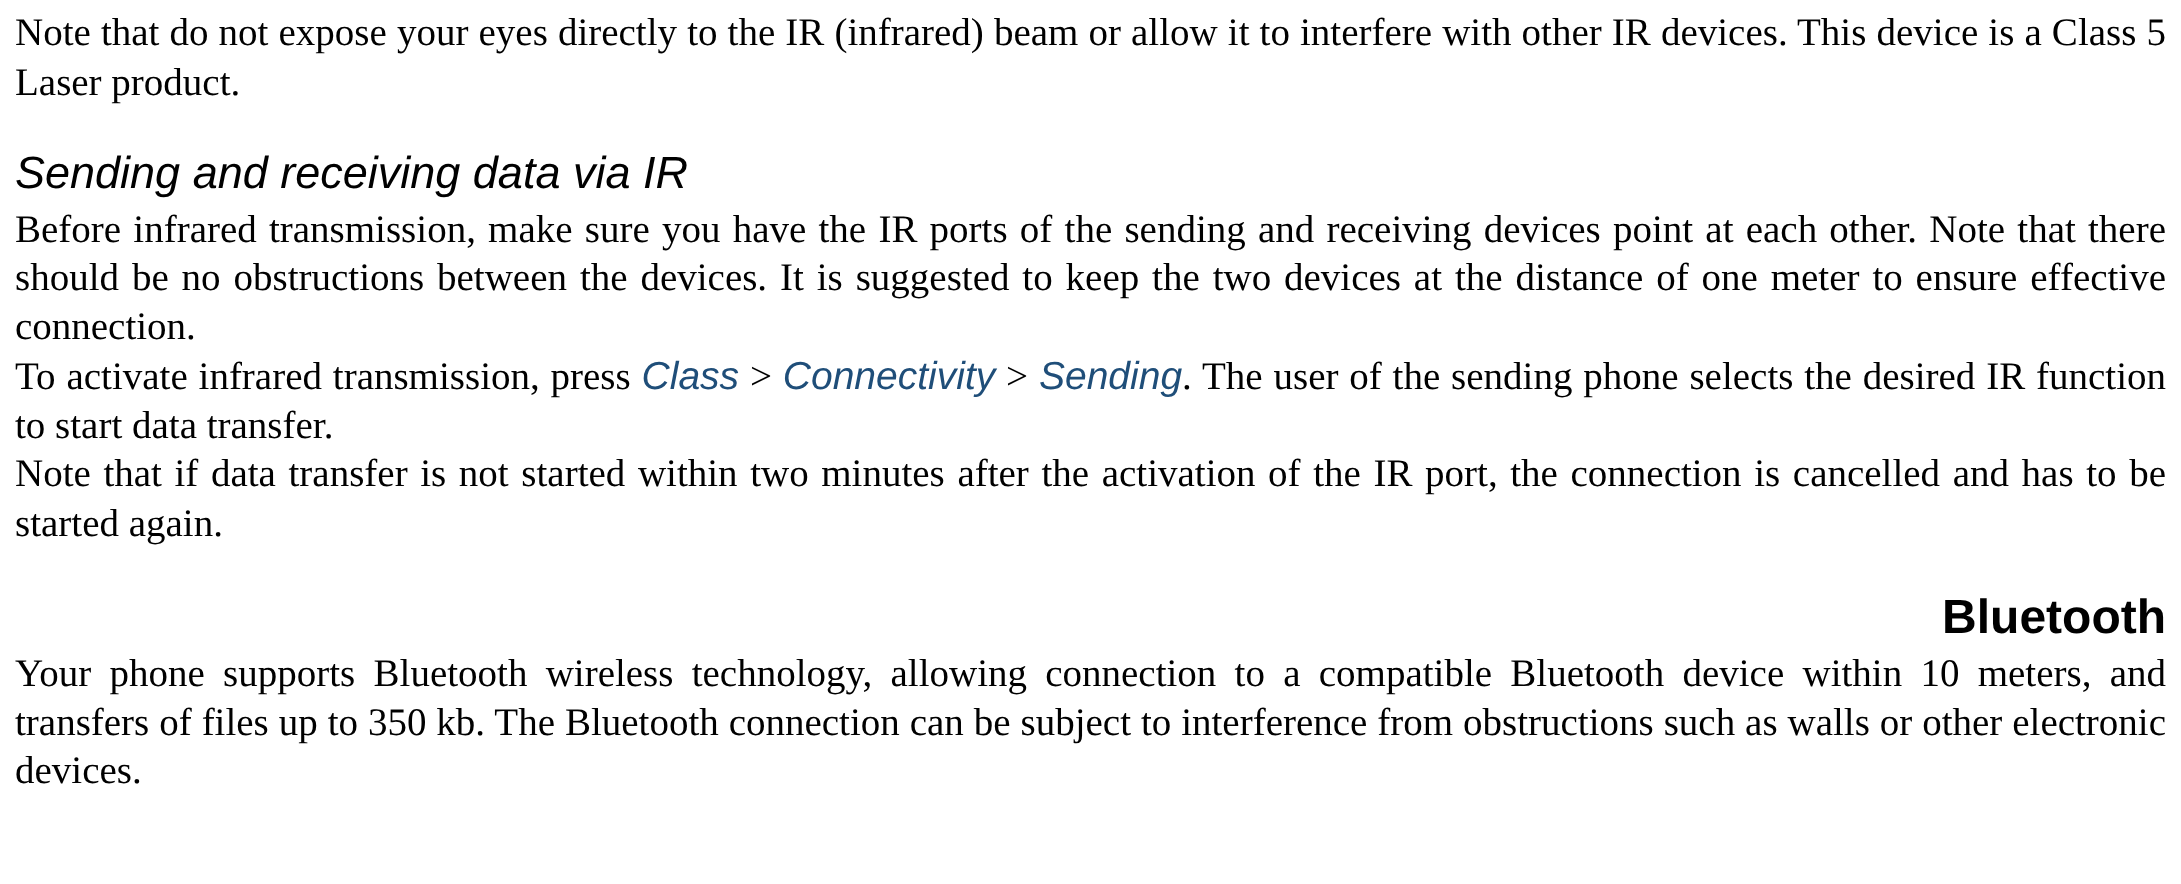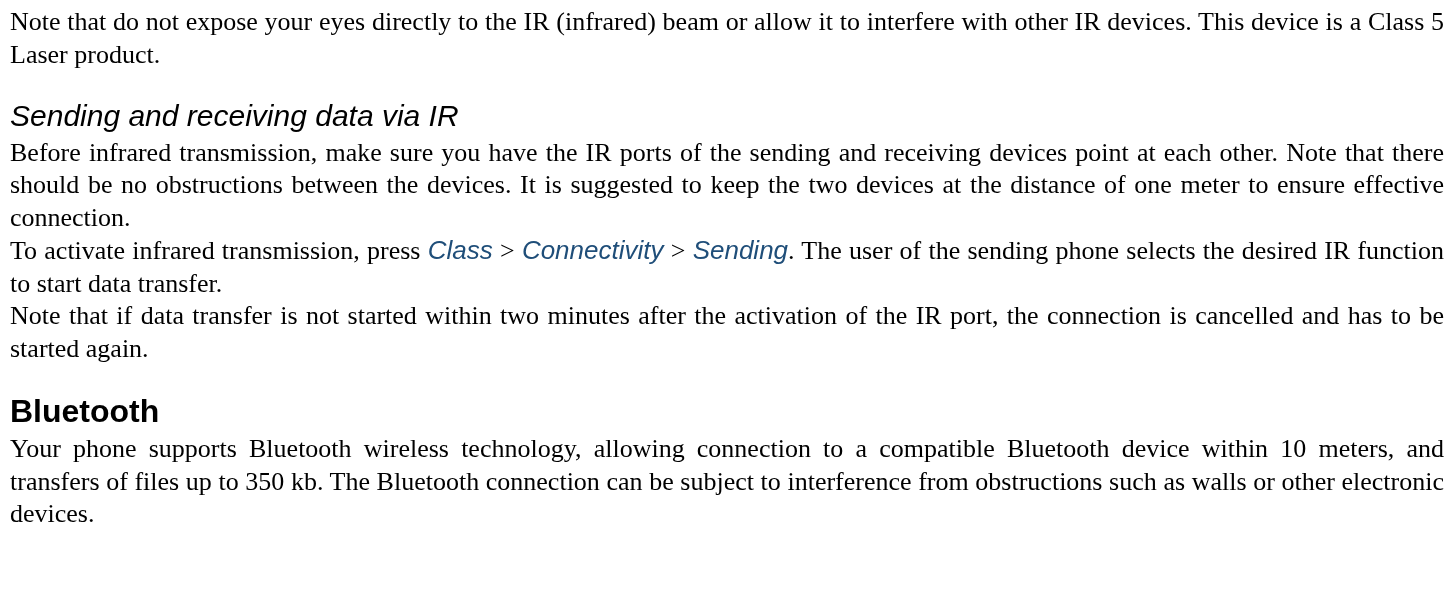--- a/index.html
+++ b/index.html
@@ -22,21 +22,21 @@
       margin-top: 26px;
       margin-bottom: 2px;
       text-align: left;
     }
     .heading-bold {
       font-family: Arial, Helvetica, sans-serif;
       font-weight: bold;
       font-size: 32px;
       margin-top: 26px;
       margin-bottom: 2px;
-      text-align: left;
+      text-align: right;
     }
     p {
       margin: 0;
     }
     .menu-path {
       font-family: Arial, Helvetica, sans-serif;
       font-style: italic;
       color: #1F4E79;
     }
     .inline {

